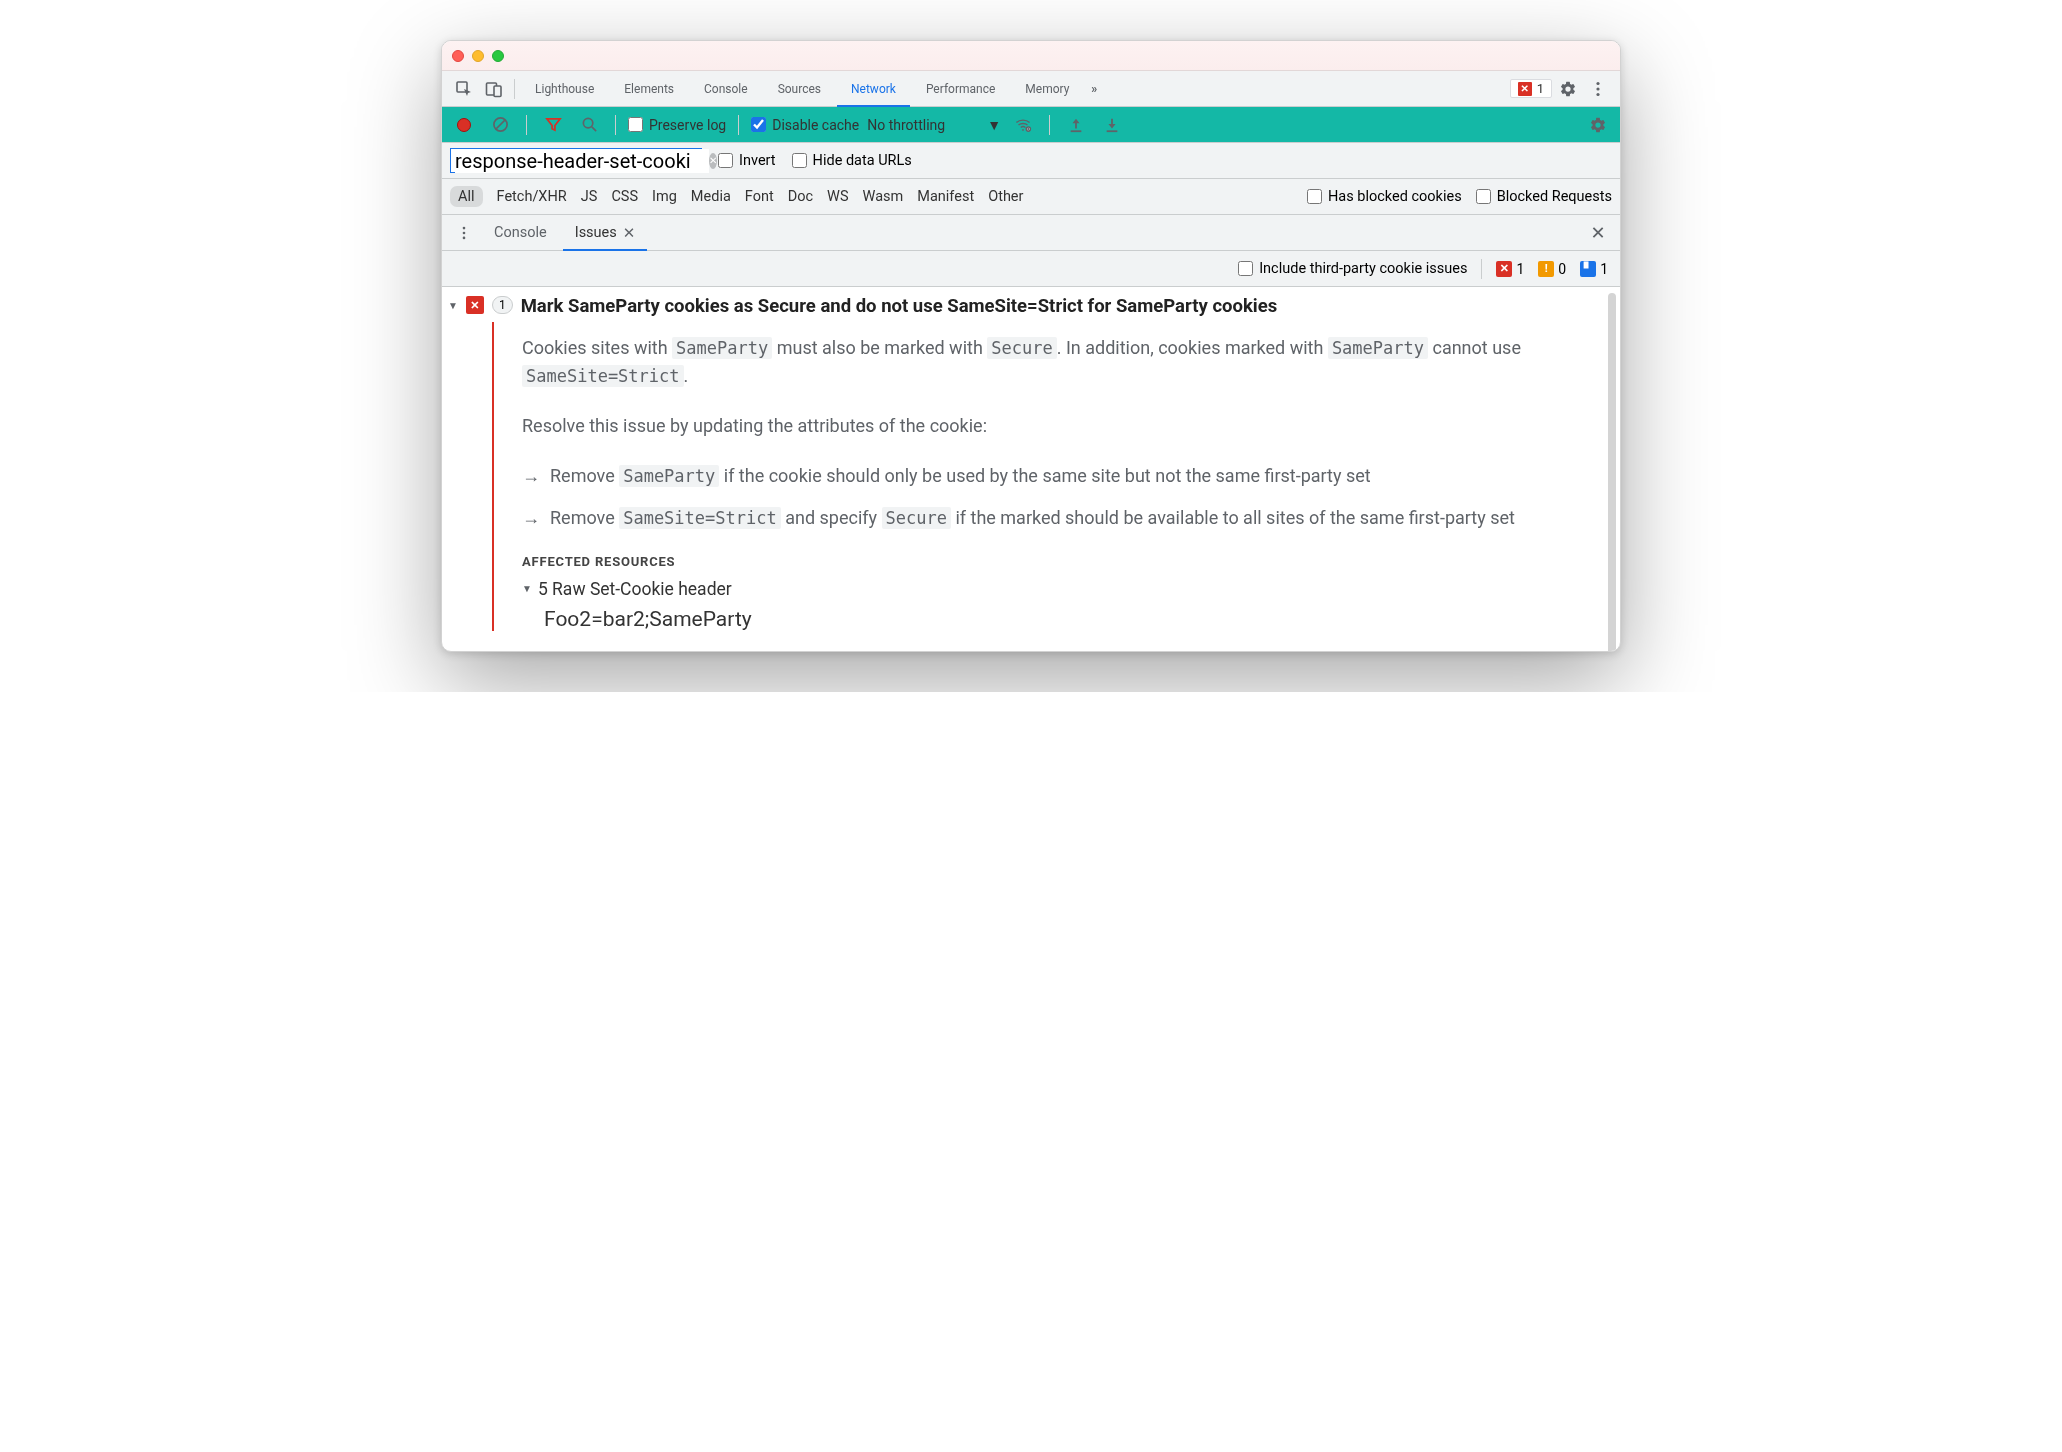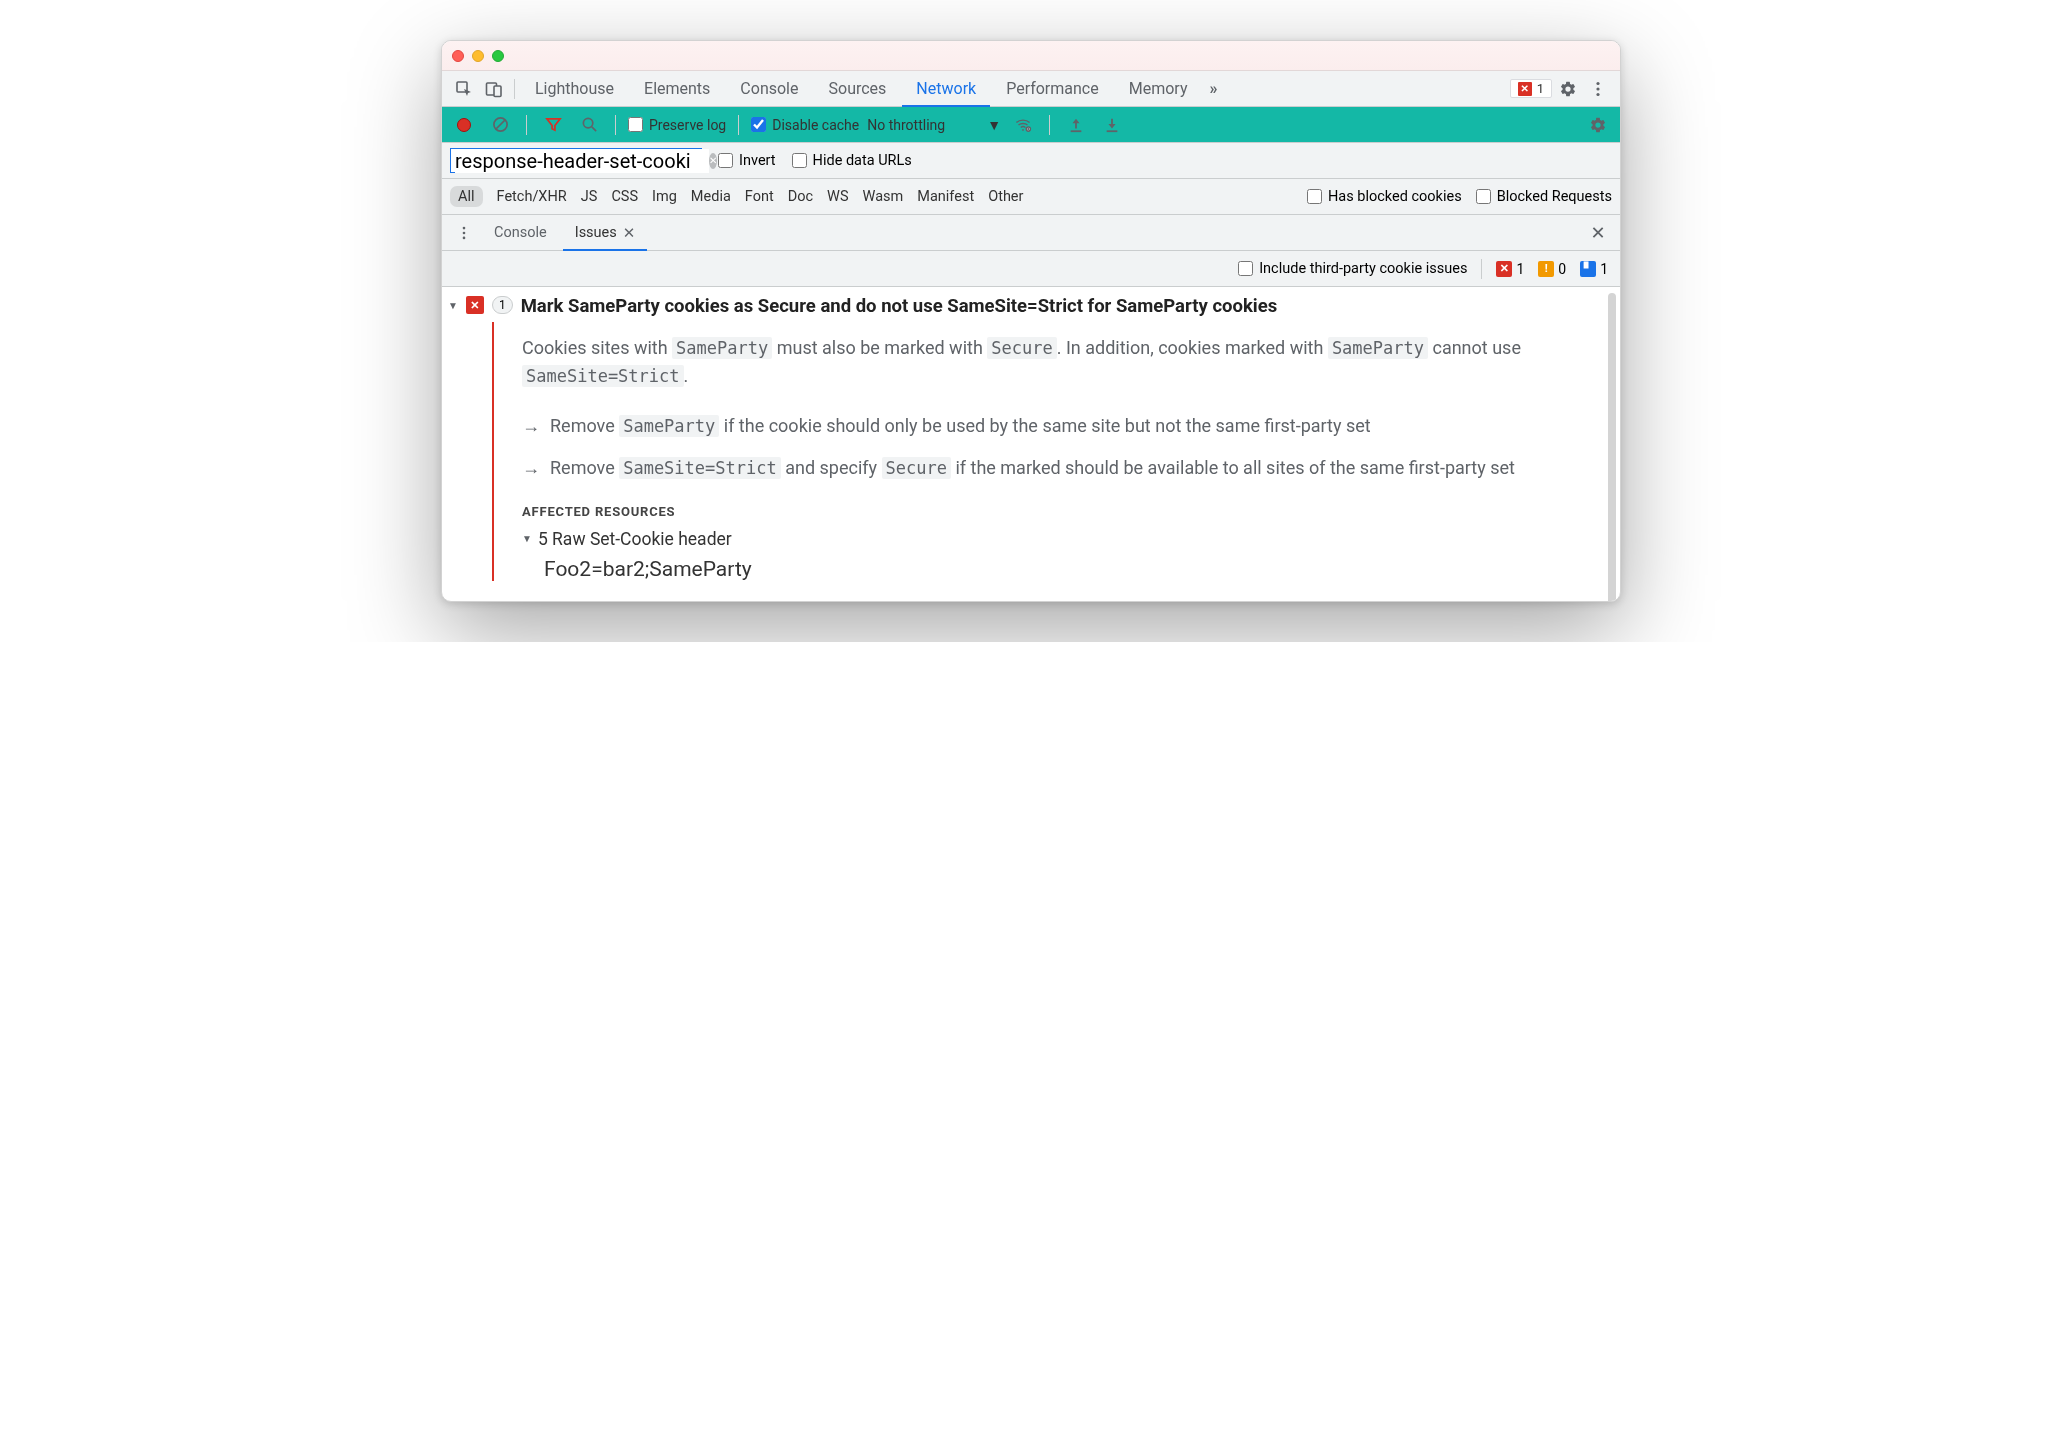--- a/index.html
+++ b/index.html
@@ -31,21 +31,21 @@
   }
   .traffic-lights { display: flex; gap: 8px; }
   .traffic-lights .dot { width: 12px; height: 12px; border-radius: 50%; }
   .dot.red{background:#ff5f57;border:0.5px solid #e24640;}
   .dot.yellow{background:#febc2e;border:0.5px solid #e0a528;}
   .dot.green{background:#28c840;border:0.5px solid #23aa37;}
   .window-title{position:absolute;left:0;right:0;text-align:center;font-weight:600;font-size:14px;color:#333;}
   
   .tabstrip{display:flex;align-items:center;height:36px;background:#f1f3f4;border-bottom:1px solid #cacdce;padding:0 8px;gap:2px;}
   .iconbtn{width:28px;height:28px;display:flex;align-items:center;justify-content:center;color:#5f6368;cursor:pointer;border-radius:2px;}
-  .tab{padding:0 14px;height:36px;display:flex;align-items:center;color:#5f6368;font-size:16px;cursor:pointer;}
+  .tab{padding:0 14px;height:36px;display:flex;align-items:center;color:#5f6368;font-size:12px;cursor:pointer;}
   .tab.active{color:#1a73e8;border-bottom:2.5px solid #1a73e8;padding-top:2.5px;}
   .spacer{flex:1;}
   .error-badge{display:inline-flex;align-items:center;gap:5px;background:#fff;border:1px solid #dadce0;border-radius:2px;padding:1px 7px;font-size:13px;color:#333;}
   .error-icon{width:14px;height:14px;background:#d93025;display:flex;align-items:center;justify-content:center;color:#fff;font-weight:bold;font-size:10px;border-radius:1px;}
   
   .nettoolbar{display:flex;align-items:center;height:36px;background:#14b8a6;border-bottom:1px solid #cacdce;padding:0 8px;gap:8px;font-size:14px;color:#333;}
   .record-dot{width:14px;height:14px;border-radius:50%;background:#d93025;border:1px solid #a50e0e;}
   .sepv{width:1px;height:20px;background:#cacdce;margin:0 4px;}
   .chk{display:flex;align-items:center;gap:6px;cursor:pointer;}
   .chk input{width:15px;height:15px;accent-color:#1a73e8;}
@@ -298,20 +298,21 @@
       <span class="tri">▼</span>
       <span class="icon-sq">✕</span>
       <span class="count-badge">1</span>
       <span class="issue-title">Mark SameParty cookies as Secure and do not use SameSite=Strict for SameParty cookies</span>
     </div>
     <div class="issue-content" style="margin-left:44px;margin-top:4px;">
       <div class="issue-inner" style="padding-left:28px;">
         <p>
           <span>Cookies sites with </span><code class="kw">SameParty</code><span> must also be marked with </span><code class="kw">Secure</code><span>. In addition, cookies marked with </span><code class="kw">SameParty</code><span> cannot use </span><code class="kw">SameSite=Strict</code><span>.</span>
         </p>
+        <p>Resolve this issue by updating the attributes of the cookie:</p>
         <div class="bullets">
           <div class="b">
             <span class="arrow">→</span>
             <span><span>Remove </span><code class="kw">SameParty</code><span> if the cookie should only be used by the same site but not the same first-party set</span></span>
           </div>
           <div class="b">
             <span class="arrow">→</span>
             <span><span>Remove </span><code class="kw">SameSite=Strict</code><span> and specify </span><code class="kw">Secure</code><span> if the marked should be available to all sites of the same first-party set</span></span>
           </div>
         </div>

